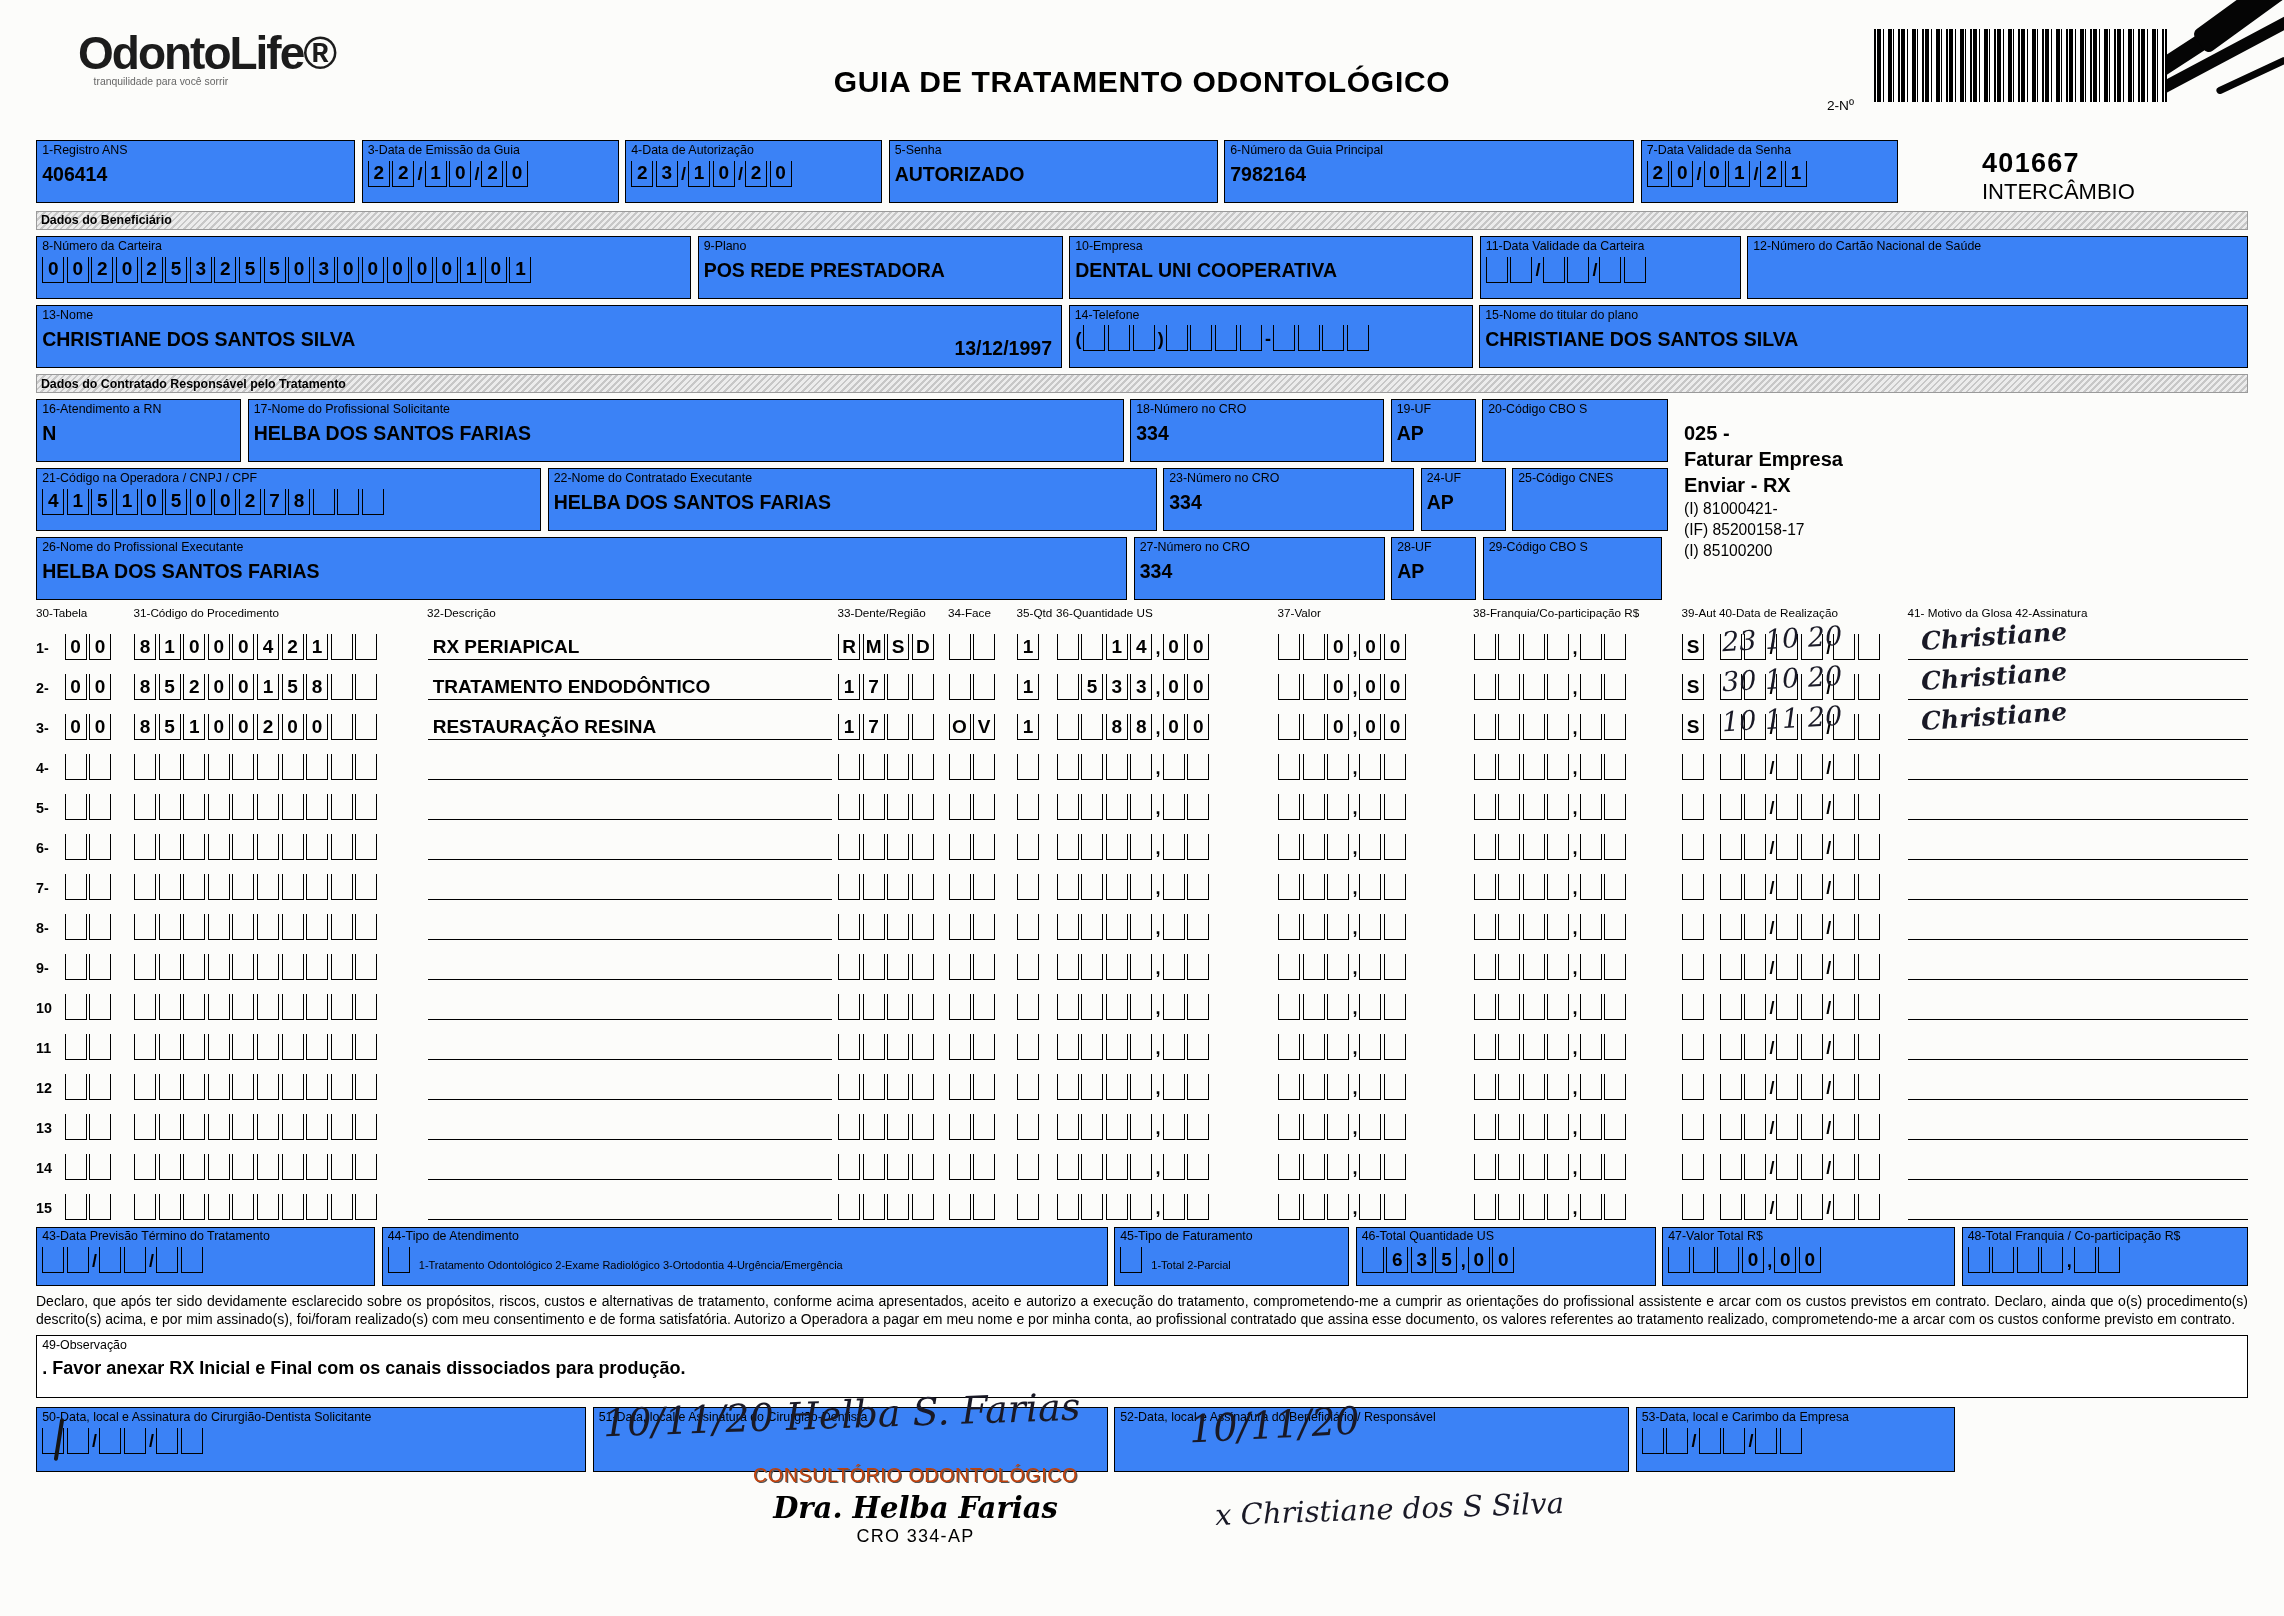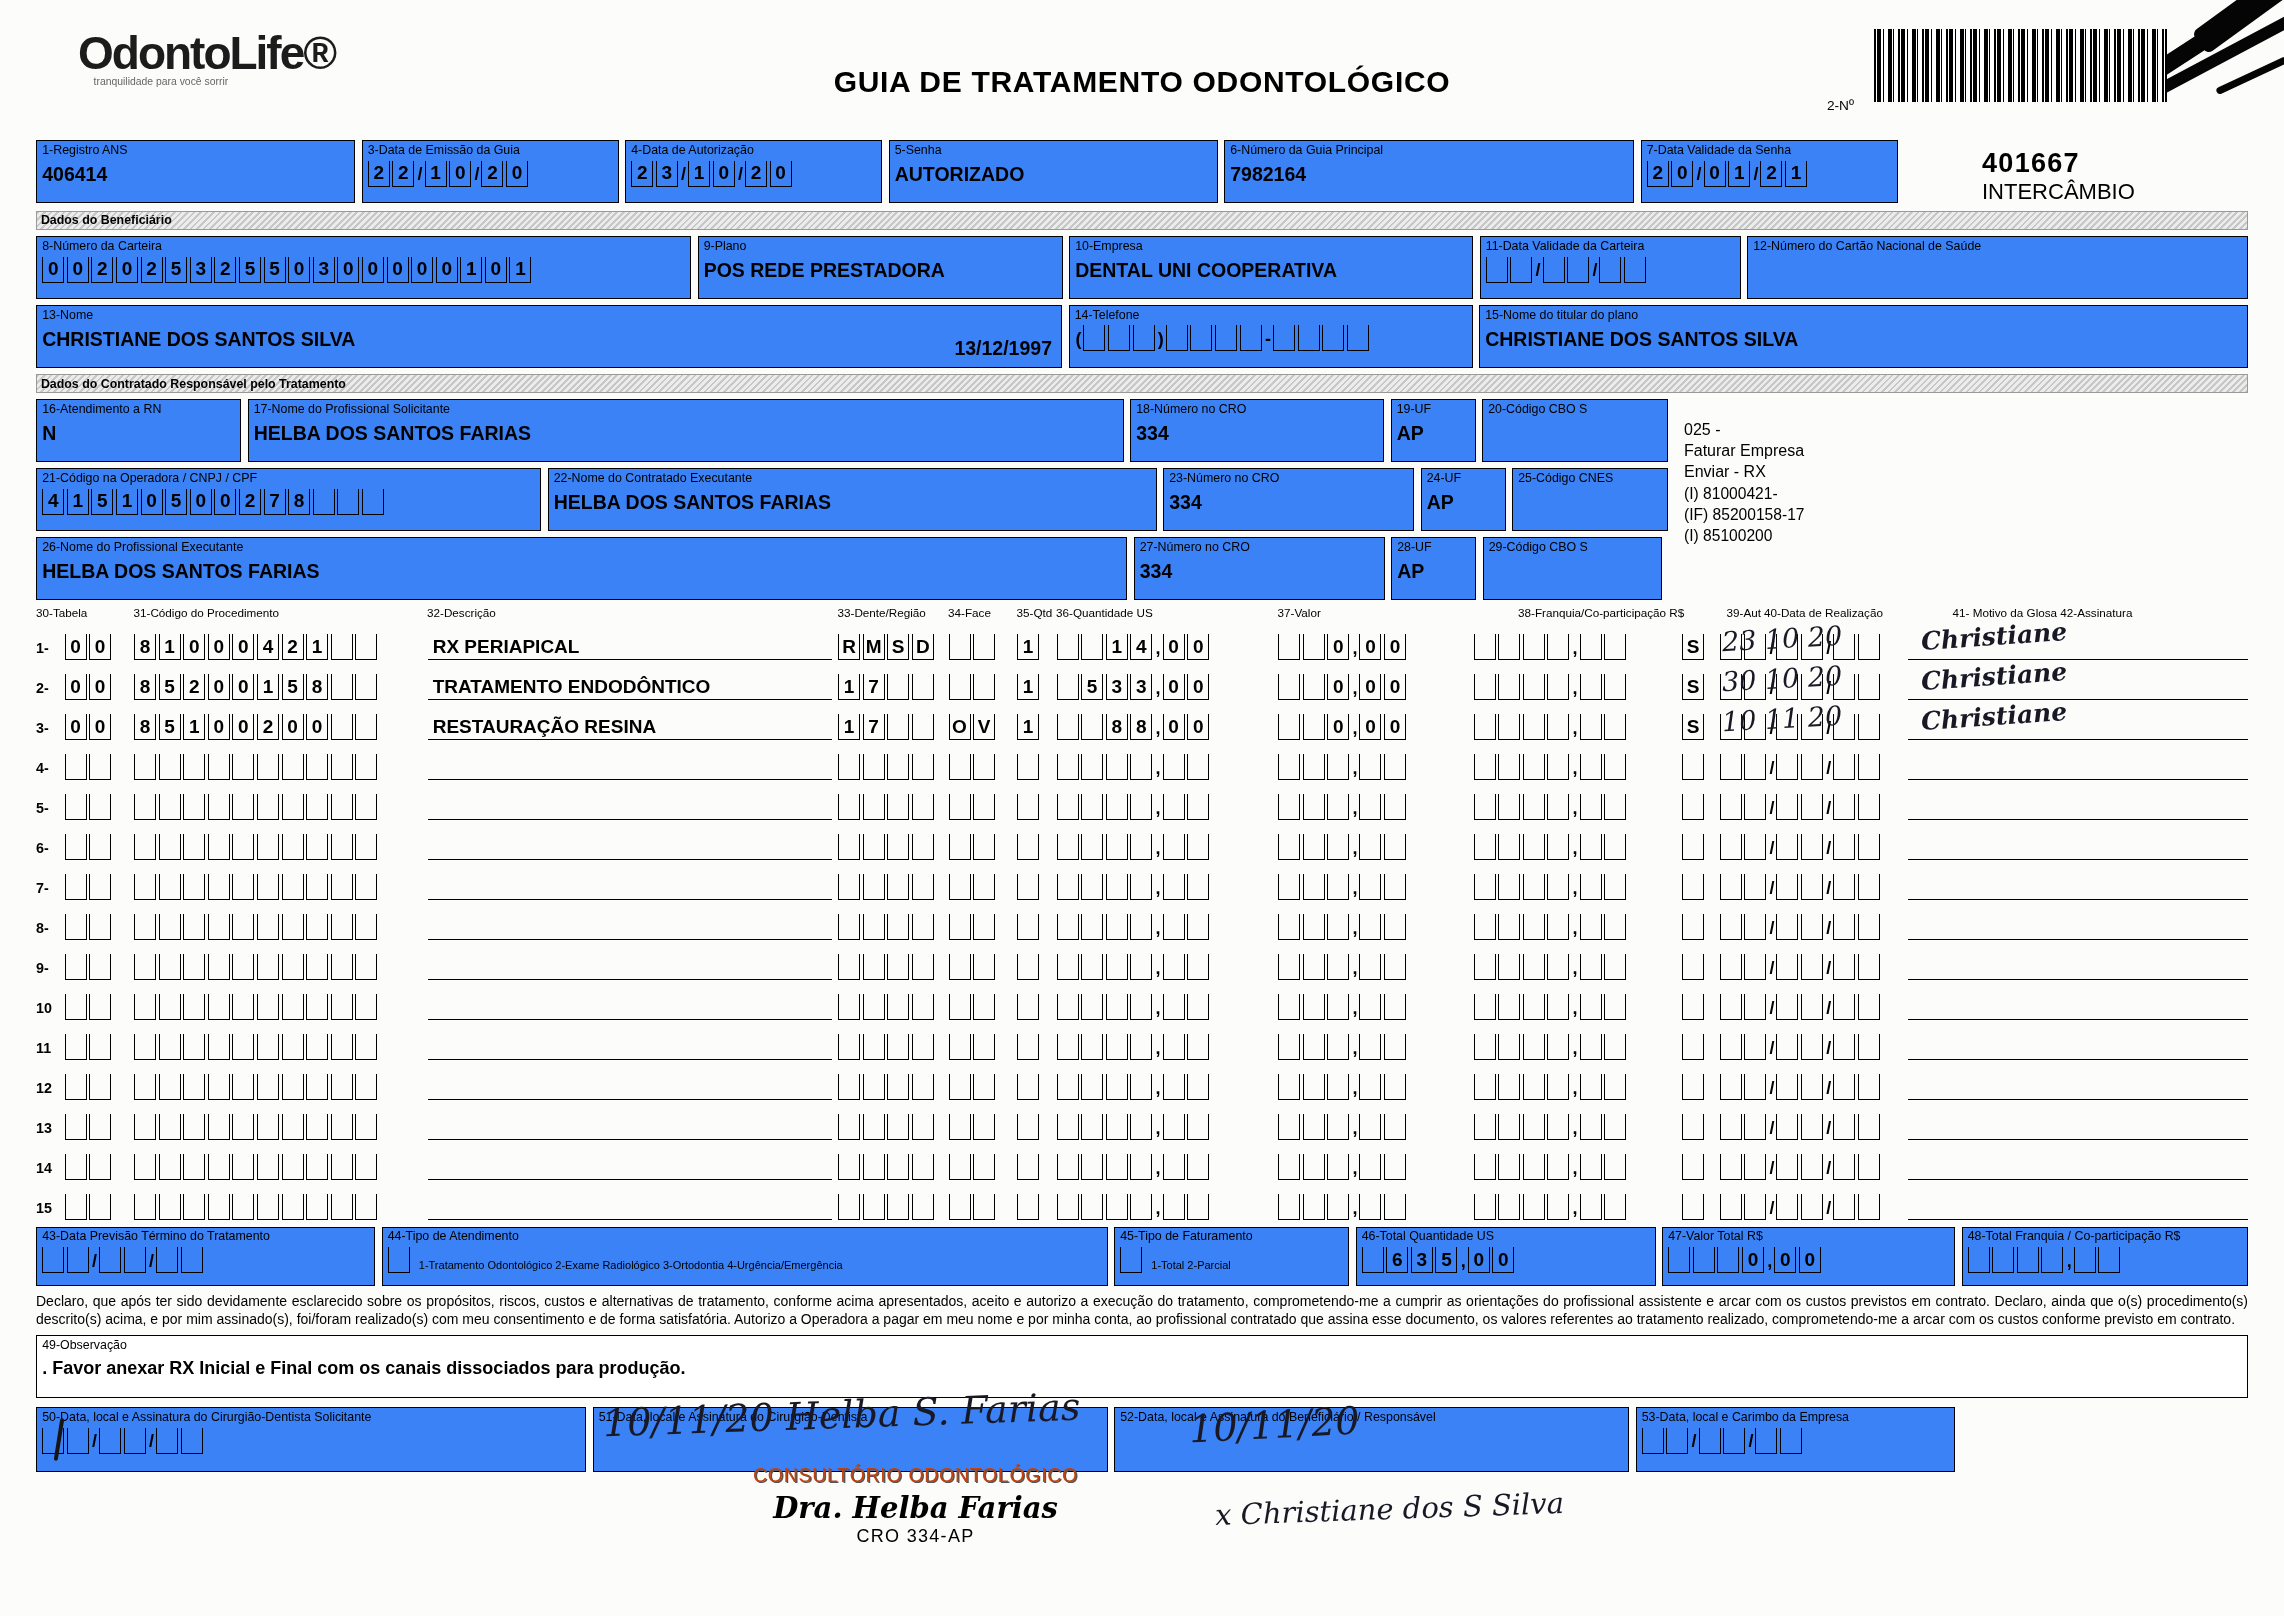--- a/index.html
+++ b/index.html
@@ -31,28 +31,28 @@
   .fcomb{display:flex;align-items:flex-end;margin-top:3.9px;}
   .cb{width:22px;height:26px;border:1.3px solid #000;border-top:none;margin-right:2.6px;display:flex;
       align-items:center;justify-content:center;font-size:19px;font-weight:700;box-sizing:border-box;flex:0 0 auto;}
   .cs{font-size:18px;font-weight:700;margin:0 2px 1.3px 0.7px;}
   .sbar{height:19.5px;background:repeating-linear-gradient(135deg,#c7c7c7 0 2px,#ececec 2px 4.6px);
         border:0.7px solid #9a9a9a;display:flex;align-items:center;padding-left:3.9px;margin-bottom:5.9px;
         font-size:12.4px;font-weight:700;box-sizing:border-box;}
   .cwrap{position:relative;}
   .cwrap .row{width:1632px;}
   .side-info{position:absolute;left:1648px;top:21px;width:560px;}
-  .side-info .big{font-size:16px;font-weight:400;line-height:1.3;}
+  .side-info .big{font-size:20px;font-weight:700;line-height:1.3;}
   .side-info .small{font-size:15.6px;line-height:1.35;}
   
   .thead{display:flex;gap:6.5px;font-size:11.7px;align-items:flex-end;margin-bottom:1.3px;}
   .thead div{white-space:nowrap;overflow:visible;}
   .h-tab{width:91px;} .h-cod{width:287px;} .h-desc{width:404px;} .h-dente{width:104px;}
   .h-face{width:62px;} .h-qtd{width:33px;} .h-us{width:215px;} .h-val{width:189px;}
-  .h-fra{width:202px;margin-left:45px;} .h-aut{width:31px;} .h-data{width:182px;} .h-sign{flex:1;}
+  .h-fra{width:202px;} .h-aut{width:31px;} .h-data{width:182px;} .h-sign{flex:1;}
   .trow{display:flex;gap:6.5px;height:40px;align-items:flex-end;}
   .tc{box-sizing:border-box;}
   .c-num{width:22px;font-size:14.3px;font-weight:700;padding-bottom:3.9px;}
   .c-tab{width:63px;} .c-cod{width:287px;} .c-desc{width:404px;} .c-dente{width:104px;}
   .c-face{width:62px;} .c-qtd{width:33px;} .c-us{width:215px;} .c-val{width:189px;}
   .c-fra{width:202px;} .c-aut{width:31px;} .c-data{width:182px;position:relative;} .c-sign{flex:1;position:relative;}
   .comb{display:flex;align-items:flex-end;}
   .uline{border-bottom:1.3px solid #000;height:30px;display:flex;align-items:flex-end;
          font-size:19px;font-weight:700;padding:0 0 1.3px 5.2px;white-space:nowrap;}
   

